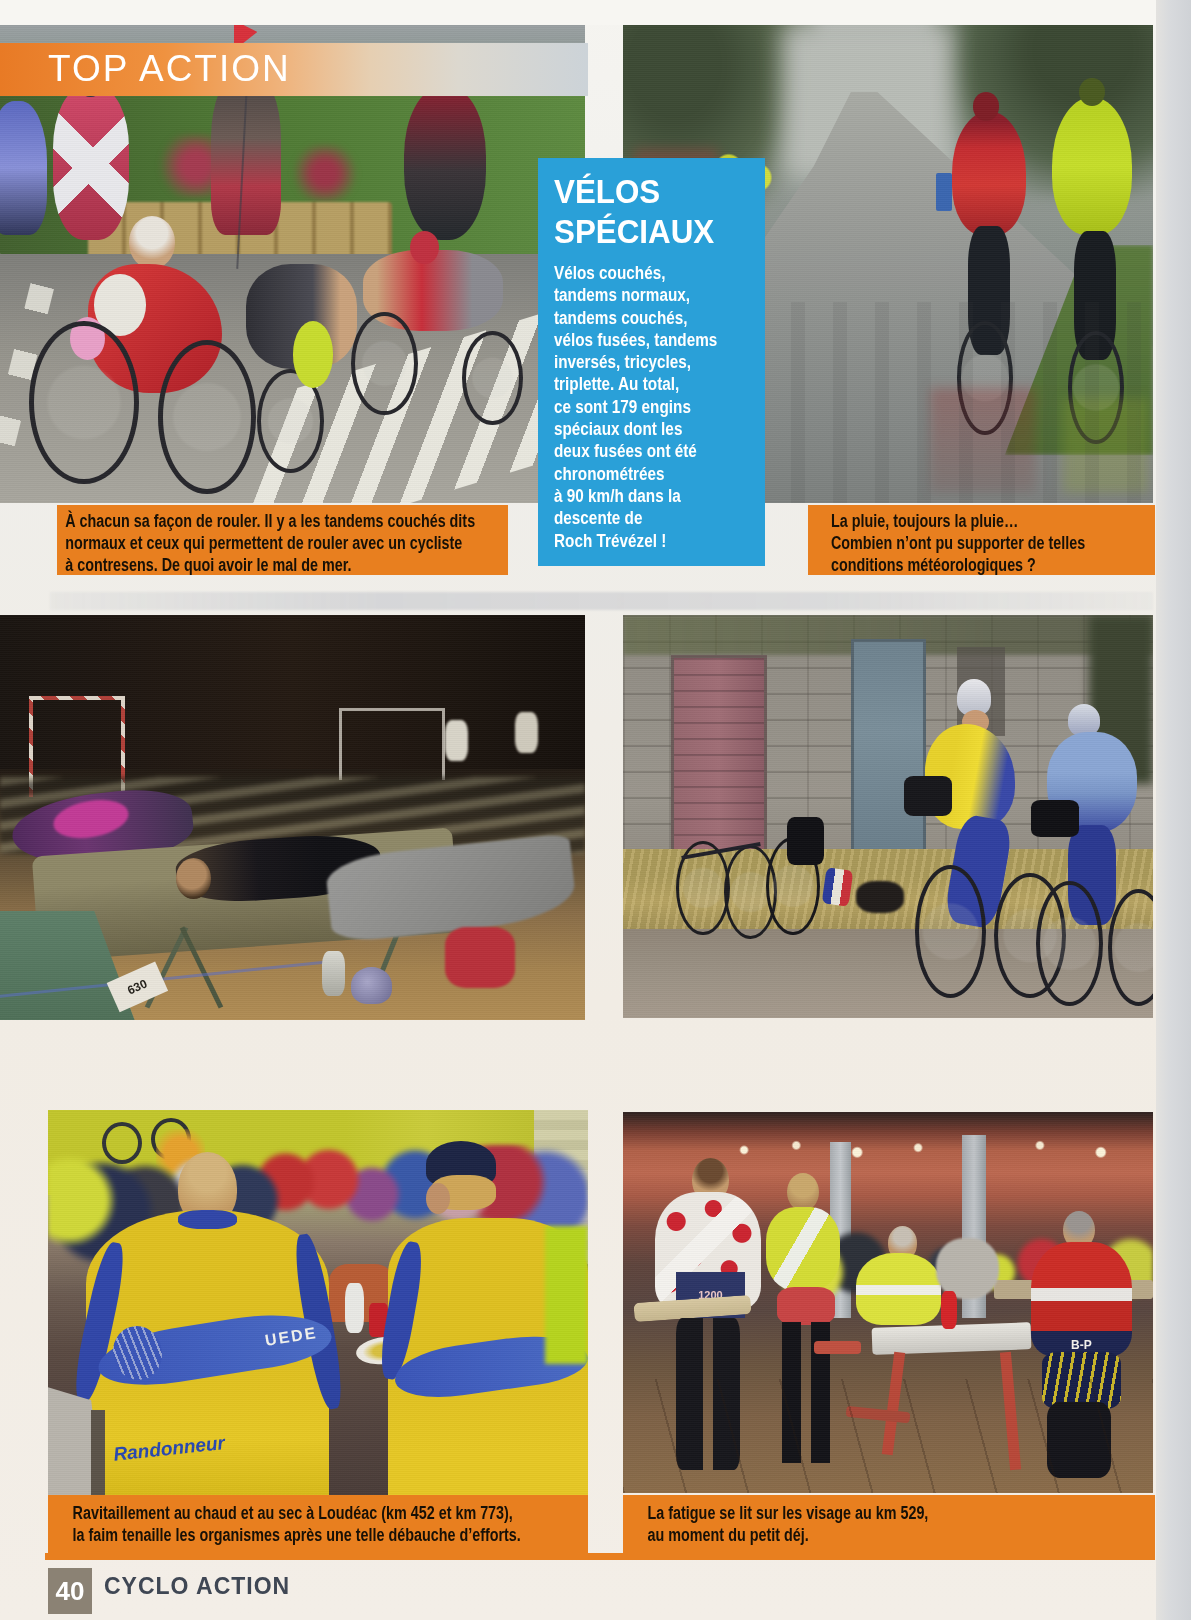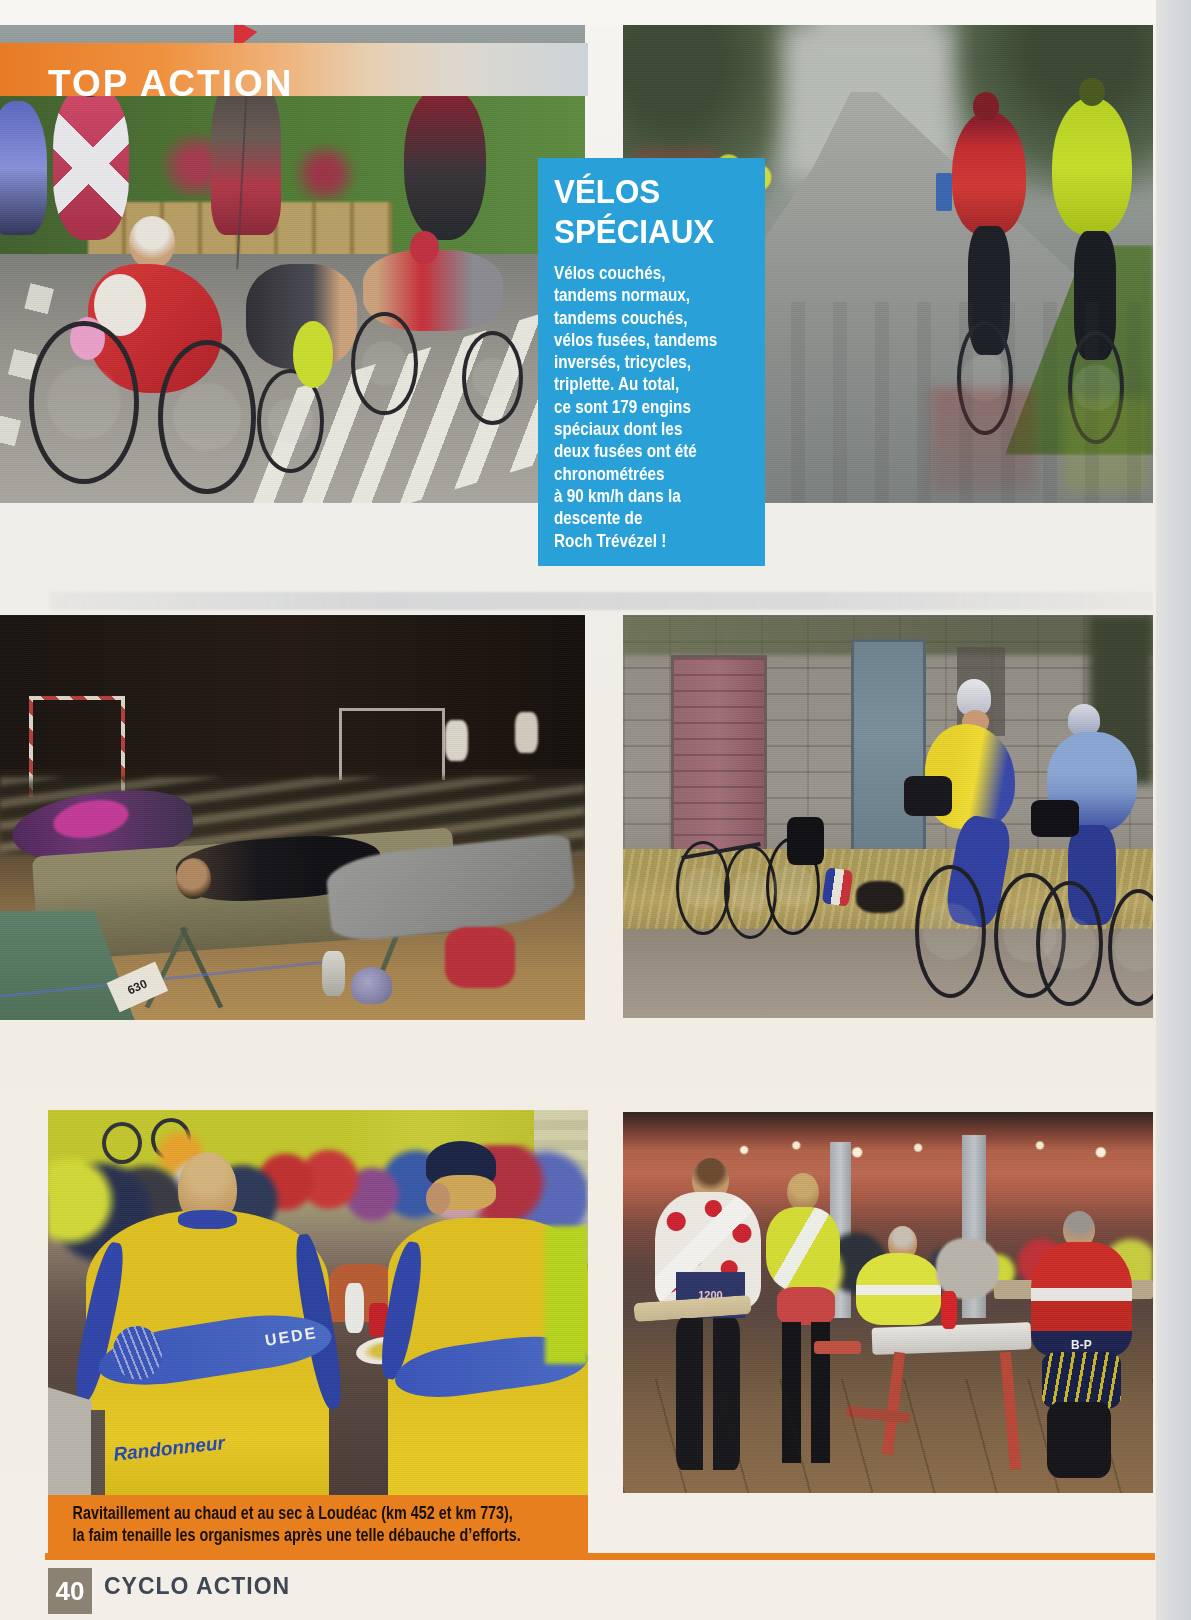--- a/index.html
+++ b/index.html
@@ -9,21 +9,21 @@
   .s{position:absolute;}
   .photo{position:absolute;overflow:hidden;background:#8a8a86;}
   .photo::after{content:"";position:absolute;inset:0;pointer-events:none;
         background:repeating-linear-gradient(0deg,rgba(255,255,255,.025) 0 1px,rgba(0,0,0,.025) 1px 2px);}
   .ring{position:absolute;border-radius:50%;border:5px solid #26262b;background:radial-gradient(circle,rgba(210,210,205,.14) 38%,rgba(0,0,0,0) 42%);}
   .caption{position:absolute;background:var(--caption-orange,#e87f1f);color:#171006;font-weight:bold;overflow:hidden;}
   .cap-in{transform:scaleX(.82);transform-origin:0 0;font-size:17.5px;line-height:22px;}
   .cap-line{white-space:nowrap;}
   .banner{position:absolute;left:0;top:43px;width:588px;height:53px;z-index:6;
         background:linear-gradient(90deg,#e87a25 0%,#ef9240 28%,#efb37c 48%,#e6cfb2 63%,#dcd8cf 78%,#ccd3d8 100%);}
-  .banner-label{color:#fff;font-size:37px;font-weight:bold;letter-spacing:2px;padding:20px 0 0 48px;white-space:nowrap;}
+  .banner-label{color:#fff;font-size:37px;font-weight:normal;letter-spacing:2px;padding:5px 0 0 48px;white-space:nowrap;}
   .bluebox{position:absolute;left:538px;top:158px;width:227px;height:408px;z-index:7;
         background:var(--special-blue,#2aa0d8);color:#fff;}
   .bb-title{font-size:33px;line-height:40px;font-weight:bold;letter-spacing:0;transform:scaleX(.95);transform-origin:0 0;white-space:nowrap;}
   .bb-line{font-size:18px;line-height:22.3px;font-weight:bold;white-space:nowrap;}
   .bb-body{transform:scaleX(.85);transform-origin:0 0;margin-top:10px;}
   .footer-brand{position:absolute;left:104px;top:1573px;font-size:23px;font-weight:bold;letter-spacing:1px;color:var(--brand-color,#3f4754);}
   .pagenum{position:absolute;left:48px;top:1568px;width:44px;height:46px;background:var(--pagenum-bg,#8b8274);
         color:#fff;font-size:26px;font-weight:bold;display:flex;align-items:center;justify-content:center;}
   .rule{position:absolute;left:45px;top:1553px;width:1110px;height:7px;background:var(--caption-orange,#e87f1f);}
 </style>
@@ -108,20 +108,34 @@
         <div class="bb-line">spéciaux dont les</div>
         <div class="bb-line">deux fusées ont été</div>
         <div class="bb-line">chronométrées</div>
         <div class="bb-line">à 90 km/h dans la</div>
         <div class="bb-line">descente de</div>
         <div class="bb-line">Roch Trévézel !</div>
       </div>
     </div>
   </div>
 
+  <div class="caption" style="left:57px;top:505px;width:451px;height:70px;">
+    <div class="cap-in" style="padding:5px 0 0 10px;">
+      <div class="cap-line">À chacun sa façon de rouler. Il y a les tandems couchés dits</div>
+      <div class="cap-line">normaux et ceux qui permettent de rouler avec un cycliste</div>
+      <div class="cap-line">à contresens. De quoi avoir le mal de mer.</div>
+    </div>
+  </div>
+  <div class="caption" style="left:808px;top:505px;width:347px;height:70px;">
+    <div class="cap-in" style="padding:5px 0 0 28px;">
+      <div class="cap-line">La pluie, toujours la pluie…</div>
+      <div class="cap-line">Combien n’ont pu supporter de telles</div>
+      <div class="cap-line">conditions météorologiques ?</div>
+    </div>
+  </div>
 
   <div class="s" style="left:50px;top:592px;width:1103px;height:18px;background:linear-gradient(90deg,rgba(140,150,170,.08),rgba(125,135,160,.22) 30%,rgba(125,135,160,.18) 70%,rgba(140,150,170,.06));filter:blur(1px);"></div>
 
   <div class="photo" style="left:0;top:615px;width:585px;height:405px;background:linear-gradient(180deg,#0b0a09 0%,#14100d 30%,#241c14 40%,#3c3224 48%,#5c4c34 58%,#8a6e48 74%,#a5834f 88%,#b08c54 100%);">
     <div class="s" style="left:0;top:0;width:100%;height:38%;background:linear-gradient(90deg,#1a1410,#241a12 50%,#16100c);"></div>
     <div class="s" style="left:5%;top:20%;width:15%;height:24%;border:4px solid;border-bottom:none;border-image:repeating-linear-gradient(45deg,#b04038 0 10px,#ddd4c8 10px 20px) 4;"></div>
     <div class="s" style="left:58%;top:23%;width:17%;height:17%;border:3px solid rgba(220,215,205,.75);border-bottom:none;"></div>
     <div class="s" style="left:76%;top:26%;width:4%;height:10%;background:#d8d4c8;filter:blur(1px);border-radius:30%;"></div>
     <div class="s" style="left:88%;top:24%;width:4%;height:10%;background:#cfcabc;filter:blur(1px);border-radius:30%;"></div>
     <div class="s" style="left:0;top:40%;width:100%;height:19%;background:repeating-linear-gradient(172deg,rgba(130,125,100,.55) 0 9px,rgba(38,34,26,.65) 9px 22px);filter:blur(2px);"></div>
@@ -247,20 +261,26 @@
     <div class="s" style="left:42%;top:78%;width:12%;height:3%;background:#a84838;border-radius:4px;transform:rotate(6deg);"></div>
     <div class="s" style="left:0;bottom:0;width:100%;height:30%;background:repeating-linear-gradient(75deg,rgba(40,25,15,.25) 0 2px,rgba(0,0,0,0) 2px 60px);"></div>
   </div>
 
   <div class="caption" style="left:48px;top:1495px;width:540px;height:58px;">
     <div class="cap-in" style="padding:7px 0 0 30px;">
       <div class="cap-line">Ravitaillement au chaud et au sec à Loudéac (km 452 et km 773),</div>
       <div class="cap-line">la faim tenaille les organismes après une telle débauche d’efforts.</div>
     </div>
   </div>
+  <div class="caption" style="left:623px;top:1495px;width:532px;height:58px;">
+    <div class="cap-in" style="padding:7px 0 0 30px;">
+      <div class="cap-line">La fatigue se lit sur les visage au km 529,</div>
+      <div class="cap-line">au moment du petit déj.</div>
+    </div>
+  </div>
 
   <div class="rule"></div>
   <div class="pagenum">
     <span>40</span>
   </div>
   <div class="footer-brand">CYCLO ACTION</div>
 
 </div>
 
 </body></html>

